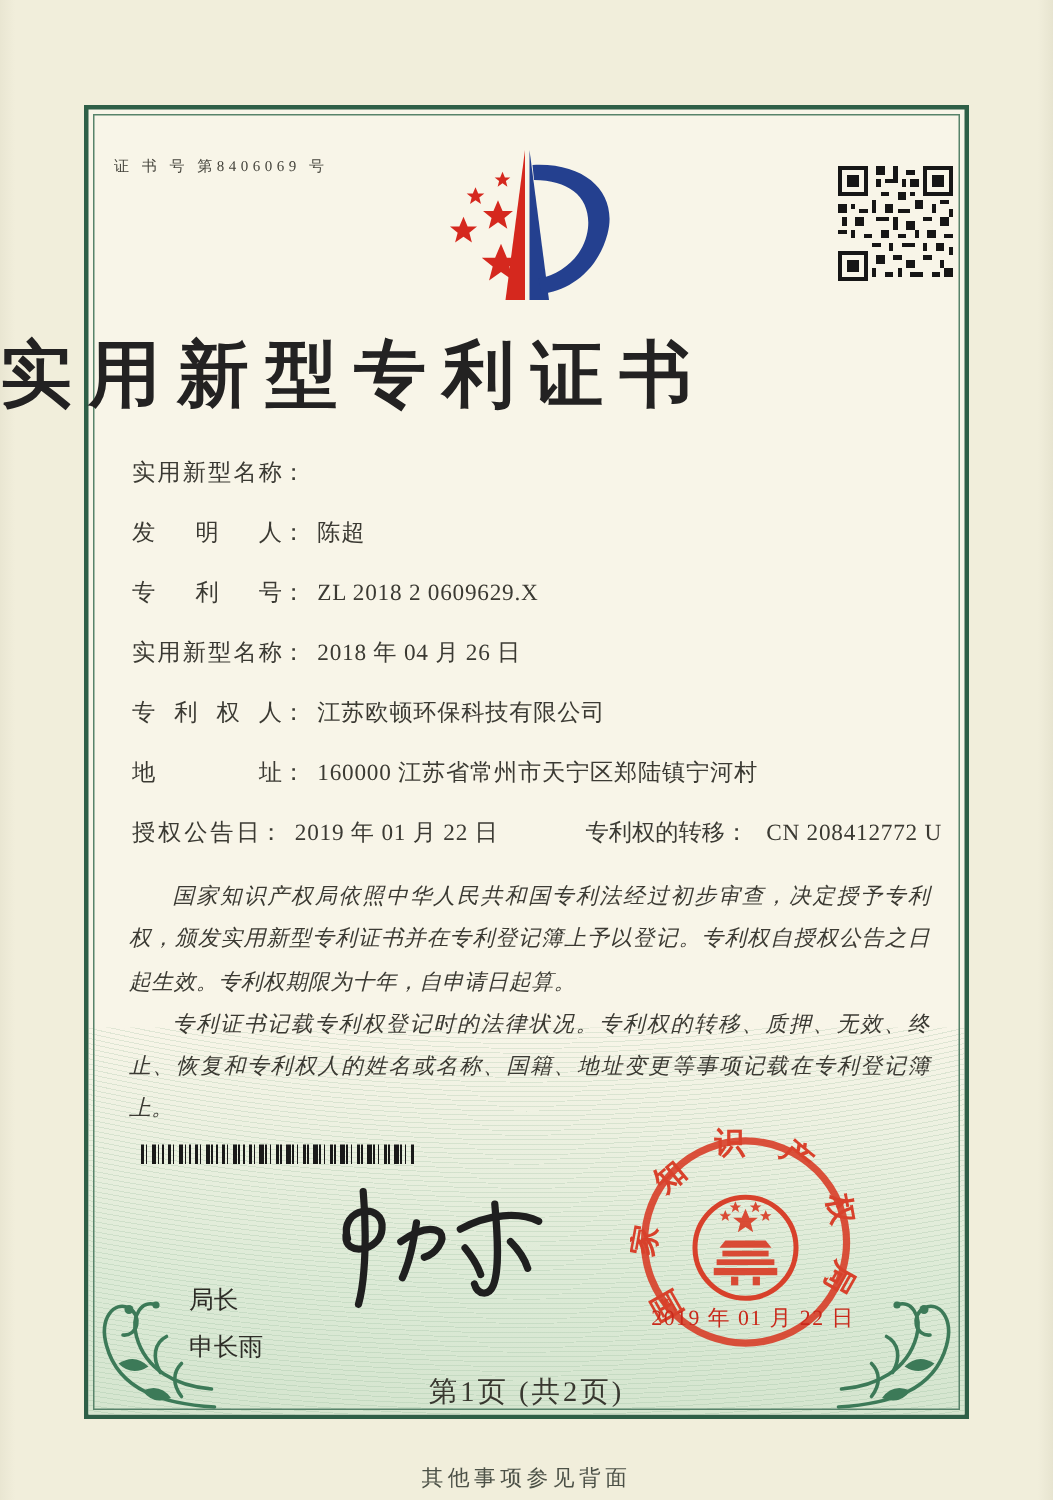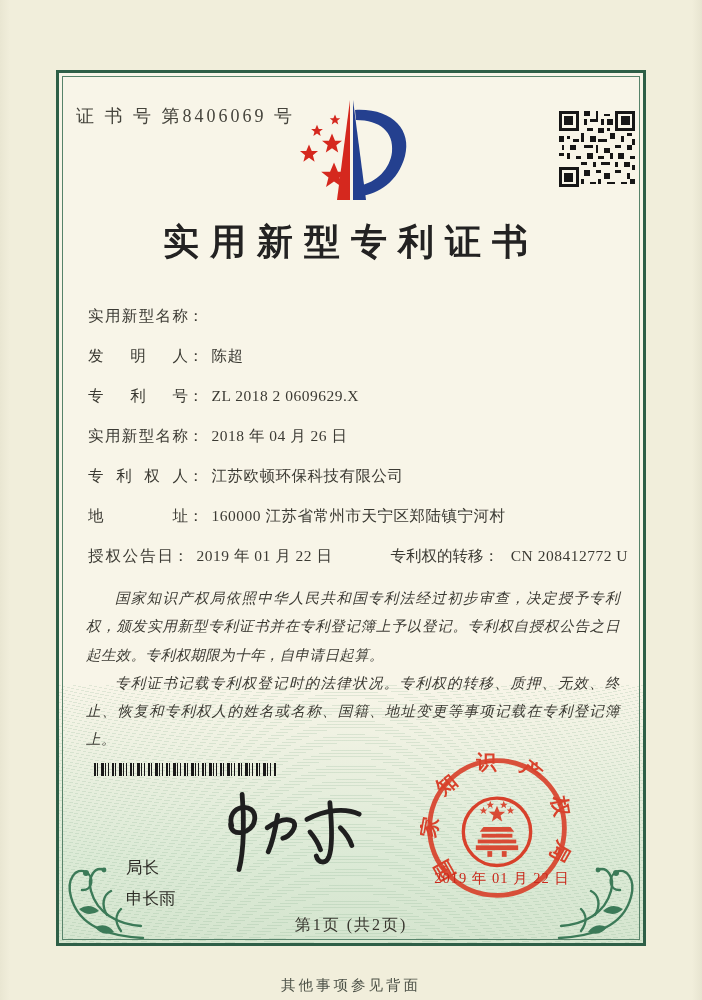--- a/index.html
+++ b/index.html
@@ -12,45 +12,45 @@
        font-family:"Liberation Serif","DejaVu Serif",serif;overflow:hidden;}
   .page{position:relative;width:702px;height:1000px;background:
         linear-gradient(90deg,#e9e6d2 0,var(--paper) 10px,var(--paper) 692px,#e7e4d0 702px);}
   .frame{position:absolute;left:56px;top:70px;width:590px;height:876px;box-sizing:border-box;
          border:3px solid var(--border-green);background:var(--inner-paper);}
   .frame::after{content:"";position:absolute;inset:3px;border:1px solid var(--line-green);pointer-events:none;}
   .green-wash{position:absolute;left:0;right:0;bottom:0;height:258px;
       background:
         repeating-radial-gradient(ellipse 1400px 900px at 50% -520px, rgba(125,170,135,.20) 0 1px, rgba(125,170,135,0) 1px 5px),
         linear-gradient(180deg, rgba(220,234,214,0) 0, rgba(220,234,214,.55) 90px, #dcead6 170px, #d5e5cf 100%);}
-  .cert-no{position:absolute;left:76px;top:104px;font-size:18px;letter-spacing:3px;color:#45443c;}
+  .cert-no{position:absolute;left:76px;top:104px;font-size:10px;letter-spacing:3px;color:#45443c;}
   .logo{position:absolute;left:288px;top:96px;width:132px;height:112px;}
   .qr{position:absolute;left:556px;top:108px;width:82px;height:82px;}
-  .title{position:absolute;left:0;right:0;top:218px;text-align:center;font-size:36px;
+  .title{position:absolute;left:0;right:0;top:218px;text-align:left;font-size:48px;
          font-weight:600;letter-spacing:11px;color:var(--title-ink);}
   .fields{position:absolute;left:88px;top:306px;width:540px;font-size:15.5px;color:var(--ink);}
   .row{display:flex;align-items:flex-end;line-height:19px;margin-bottom:21px;white-space:nowrap;}
   .lbl{display:inline-block;width:100px;text-align:justify;text-align-last:justify;}
   .colon{margin-right:8px;}
   .val{letter-spacing:.5px;}
   .grant-pair2{margin-left:58px;}
   .paras{position:absolute;left:86px;top:584px;width:534px;font-size:14.5px;line-height:1.95;
          color:var(--ink);text-align:justify;}
   .paras p{margin:0;text-indent:2em;letter-spacing:.4px;font-style:italic;}
   .barcode{position:absolute;left:94px;top:763px;width:182px;height:13px;
       background:repeating-linear-gradient(90deg,#191919 0 2px,transparent 2px 3px,#191919 3px 4px,
         transparent 4px 7px,#191919 7px 10px,transparent 10px 11px,#191919 11px 12px,transparent 12px 14px,
         #191919 14px 15px,transparent 15px 18px);}
   .director{position:absolute;left:97px;top:852px;font-size:16.5px;color:#2e2d27;line-height:31px;
             font-family:Liberation Sans, sans-serif;margin-left:29px;}
   .signature{position:absolute;left:198px;top:786px;width:176px;height:94px;}
   .seal{position:absolute;left:420px;top:751px;width:154px;height:154px;opacity:.93;}
   .seal-date{position:absolute;left:430px;top:869px;width:144px;text-align:center;font-size:14.5px;
              color:#c9281a;letter-spacing:1px;white-space:nowrap;}
-  .page-info{position:absolute;left:0;right:0;top:915px;text-align:center;font-size:16px;
+  .page-info{position:absolute;left:0;right:0;top:915px;text-align:center;font-size:19px;
              letter-spacing:2px;color:#393830;}
   .footer-note{position:absolute;left:0;right:0;top:976px;text-align:center;font-size:14.5px;
                letter-spacing:3px;color:#4c5147;}
   .flourish{position:absolute;bottom:2px;width:84px;height:102px;}
   .flourish.bl{left:2px;}
   .flourish.br{right:2px;transform:scaleX(-1);}
 </style>
 </head>
 <body>
 

